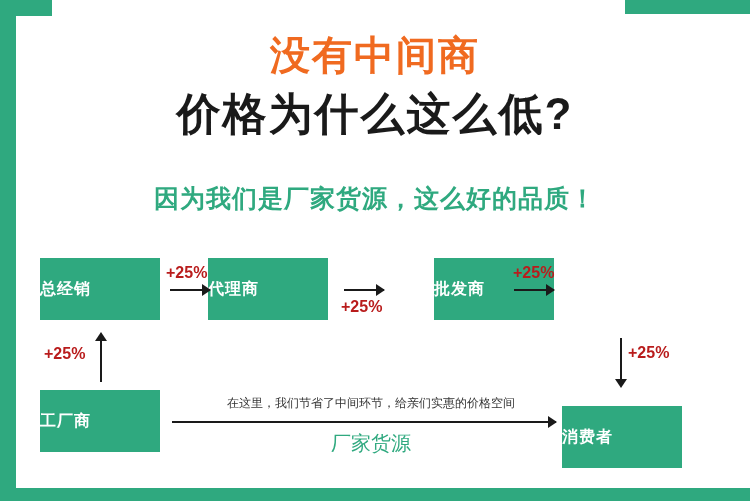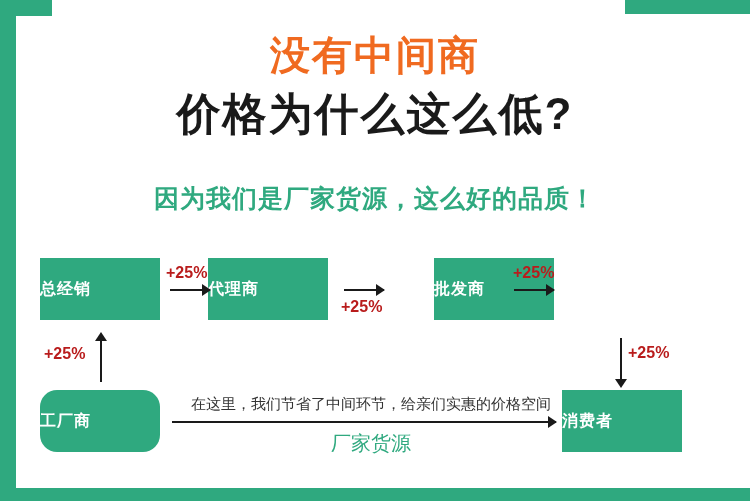--- a/index.html
+++ b/index.html
@@ -91,22 +91,22 @@
     justify-content: flex-start;
     box-sizing: border-box;
   }
   .box-row1 { top: 8px; height: 62px; width: 120px; }
   .b1 { left: 40px; }
   .b2 { left: 208px; }
   .b3 { left: 390px; margin-left: 44px; }
   .b4 { left: 562px; }
 
   .box-row2 { top: 140px; height: 62px; width: 120px; }
-  .b5 { left: 40px; border-radius: 17px; }
-  .b6 { left: 562px; }
+  .b5 { left: 40px; }
+  .b6 { left: 562px; margin-top: 16px; }
 
   
   .arrow-h {
     position: absolute;
     height: 2px;
     background: #1a1a1a;
   }
   .arrow-h::after {
     content: "";
     position: absolute;
@@ -164,21 +164,21 @@
   .p2 { left: 341px; top: 48px; }
   .p3 { left: 513px; top: 14px; }
   .p4 { left: 44px; top: 95px; }
   .p5 { left: 628px; top: 94px; }
 
   .mid-text {
     position: absolute;
     left: 186px; top: 145px;
     width: 370px;
     text-align: center;
-    font-size: 15px;
+    font-size: 12px;
     color: #333333;
     white-space: nowrap;
   }
   .mid-text2 {
     position: absolute;
     left: 186px; top: 180px;
     width: 370px;
     text-align: center;
     font-size: 20px;
     color: #2fa97f;

